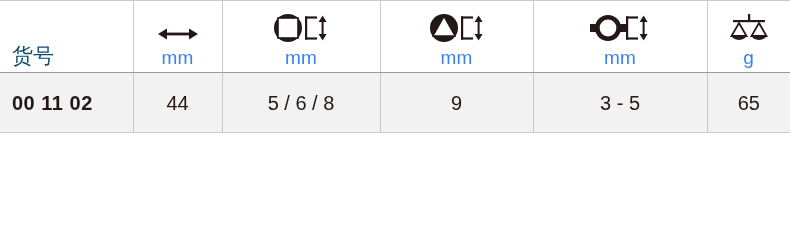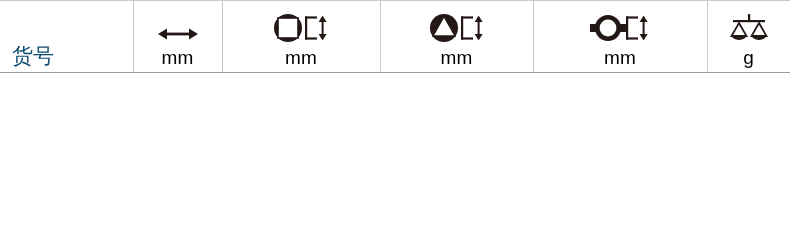--- a/index.html
+++ b/index.html
@@ -56,21 +56,21 @@
 
   .head-icon {
     display: block;
     line-height: 0;
     margin-bottom: 5px;
   }
 
   .unit {
     font-size: 19px;
     line-height: 20px;
-    color: #000000;
+    color: #3b82f6;
     letter-spacing: 0.2px;
   }
 
   .art-head {
     font-size: 21px;
     line-height: 24px;
     color: #0c4a6e;
     font-family: "DejaVu Sans", "Liberation Sans", sans-serif;
   }
 
@@ -209,14 +209,22 @@
             </svg>
           </span>
           <span class="unit">g</span>
         </div>
       </th>
 
     </tr>
   </thead>
 
   <tbody>
+    <tr class="alt">
+      <td class="art">00 11 02</td>
+      <td>44</td>
+      <td>5 / 6 / 8</td>
+      <td>9</td>
+      <td>3 - 5</td>
+      <td>65</td>
+    </tr>
   </tbody>
 </table>
 
 </body></html>

